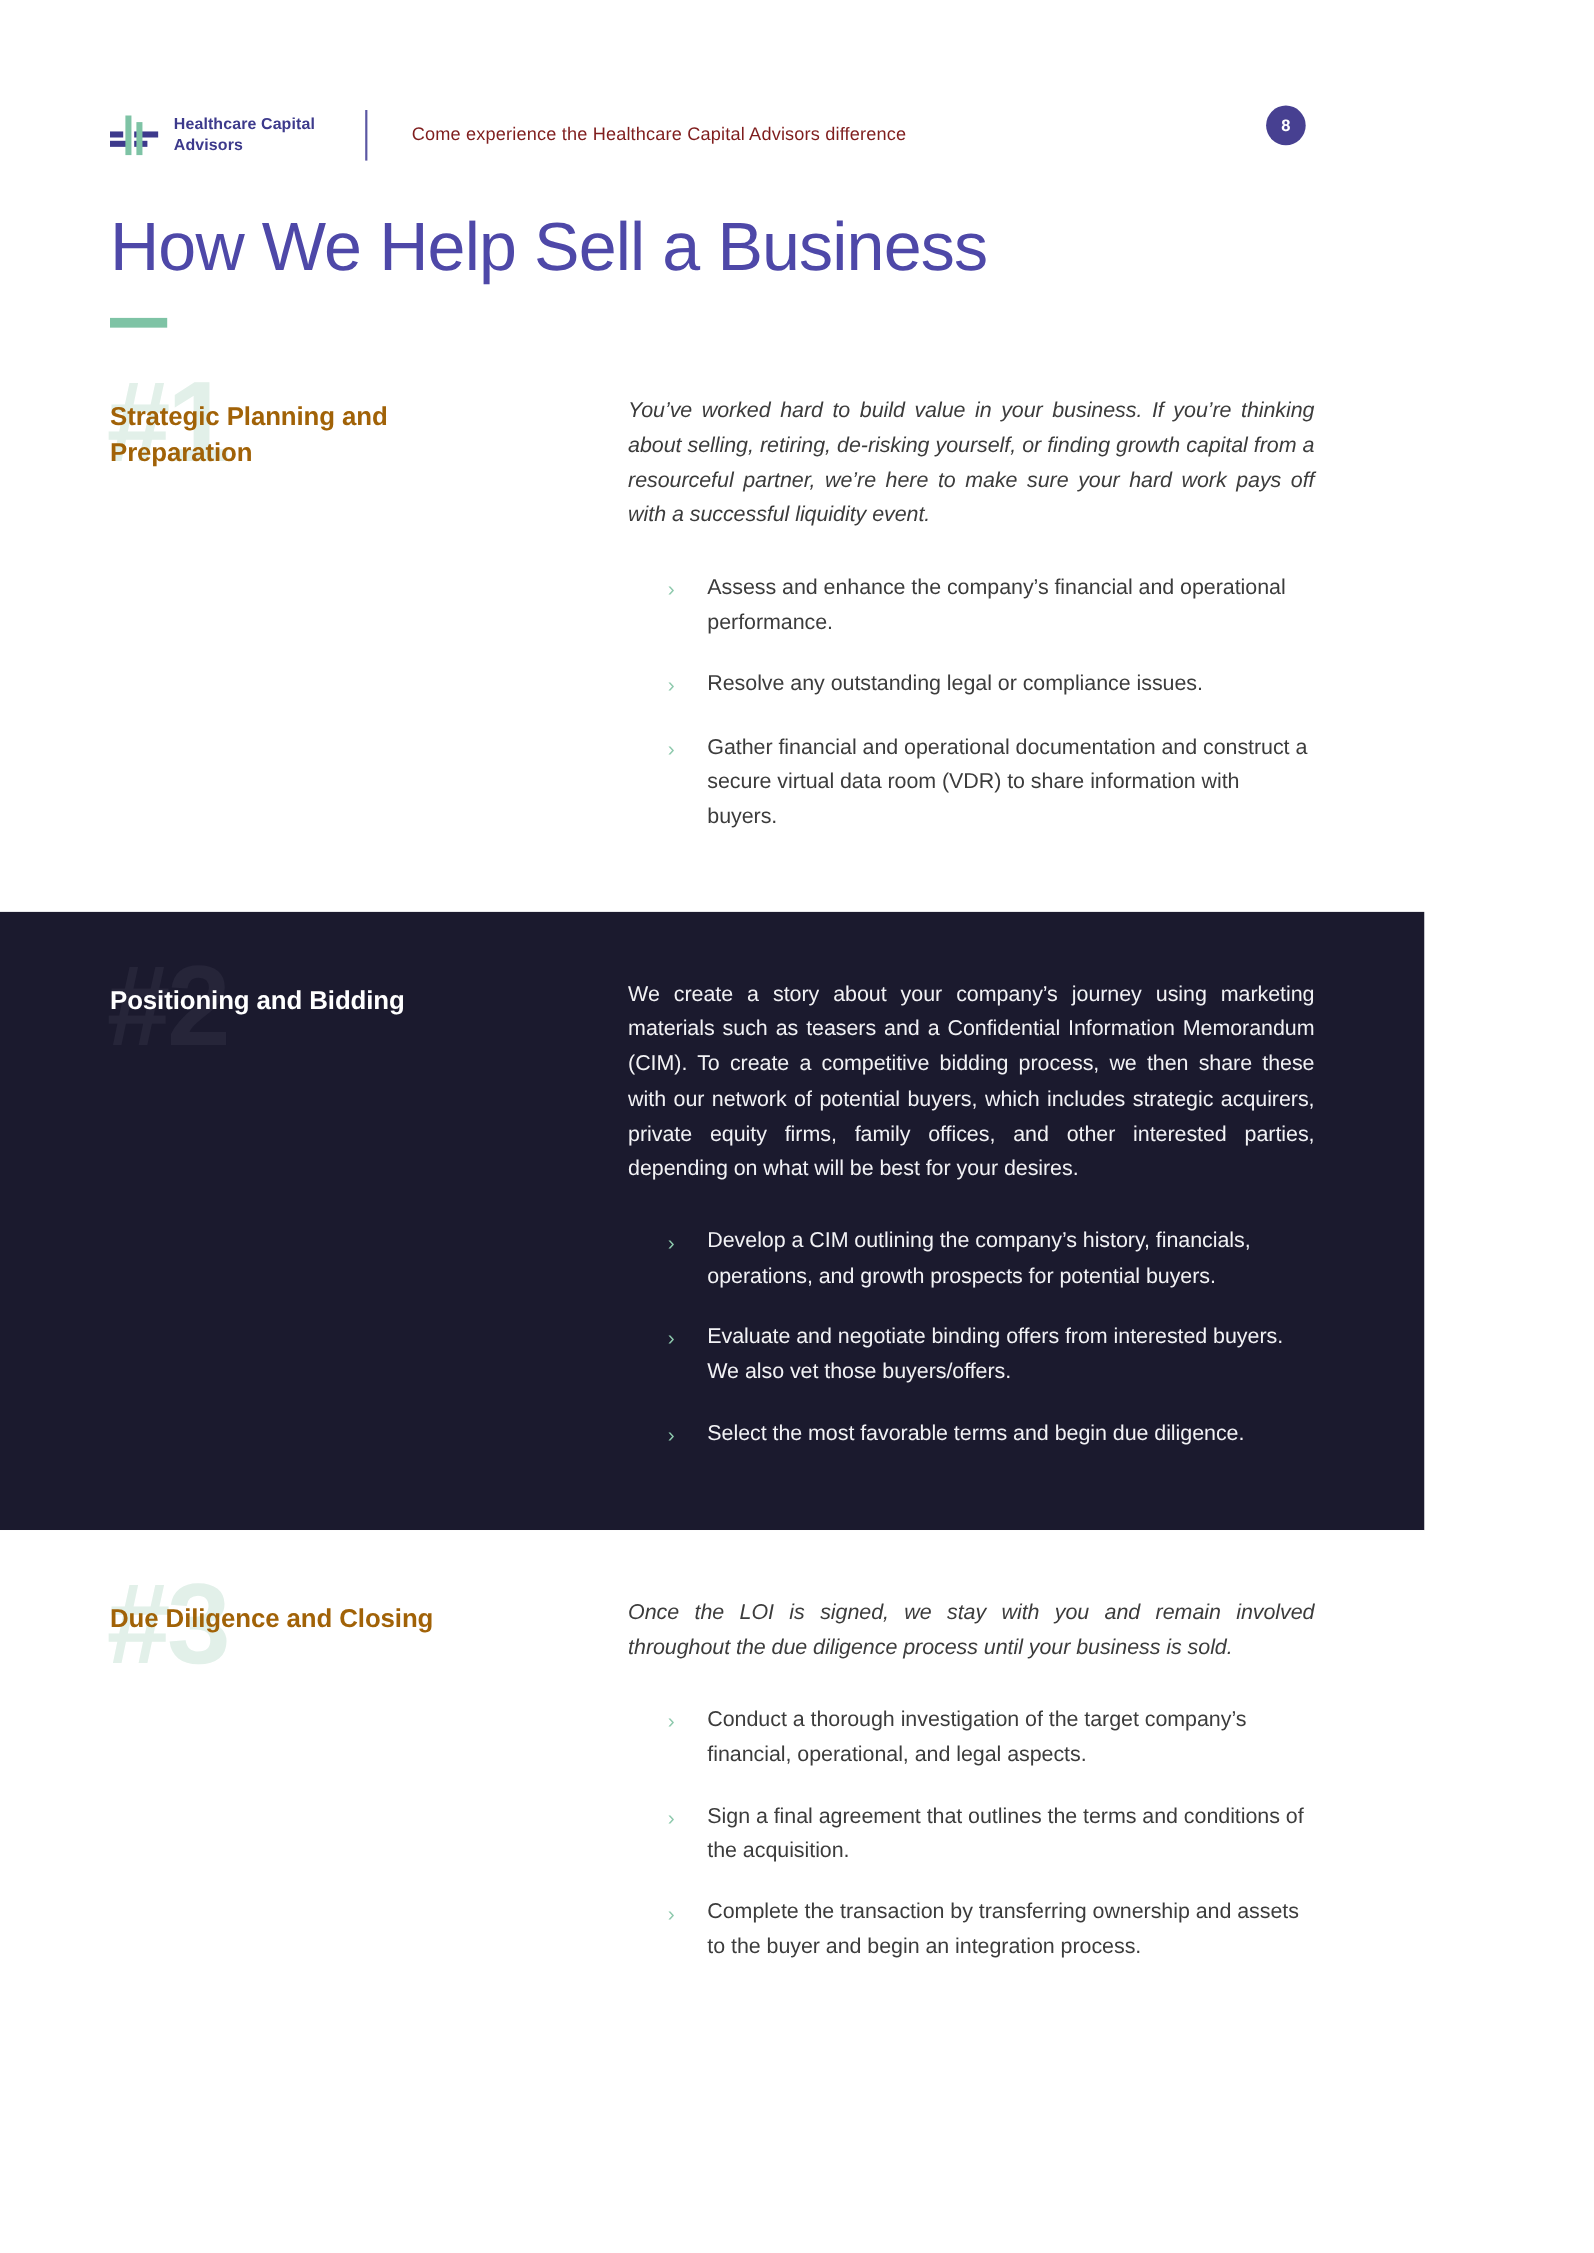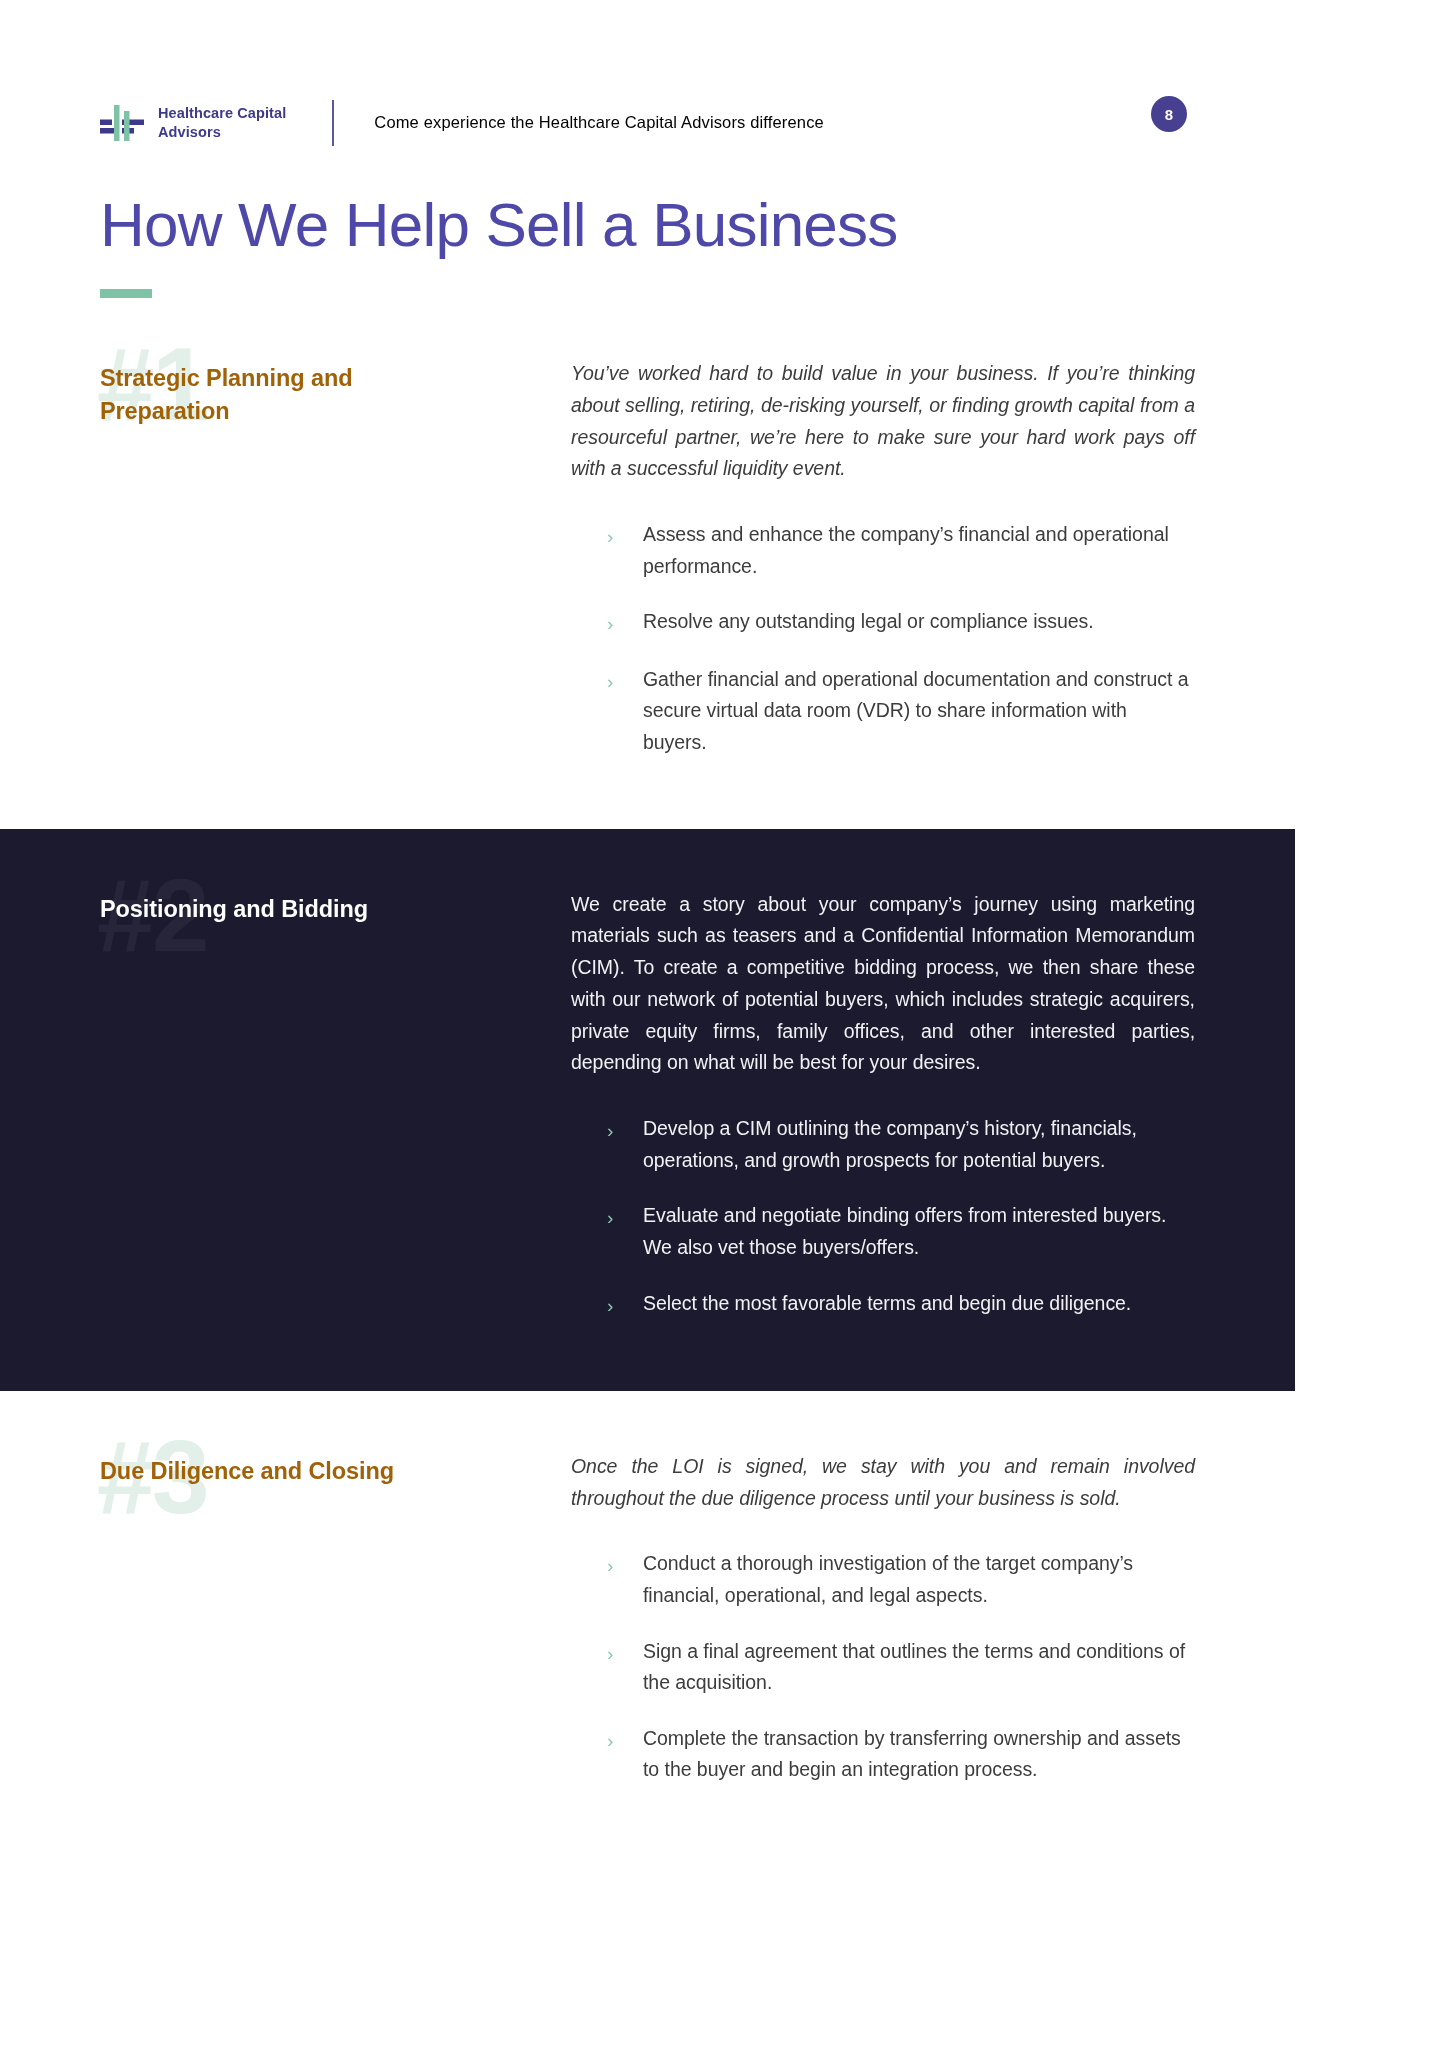--- a/index.html
+++ b/index.html
@@ -53,21 +53,21 @@
   .header-divider {
     width: 2px;
     height: 46px;
     background: #5b57a3;
     margin: 0 40px 0 46px;
     flex: none;
   }
 
   .tagline {
     font-size: 16.5px;
-    color: #000000;
+    color: #7f1d1d;
     letter-spacing: .15px;
     white-space: nowrap;
   }
 
   .page-badge {
     position: absolute;
     right: 108px;
     top: 96px;
     width: 36px;
     height: 36px;

